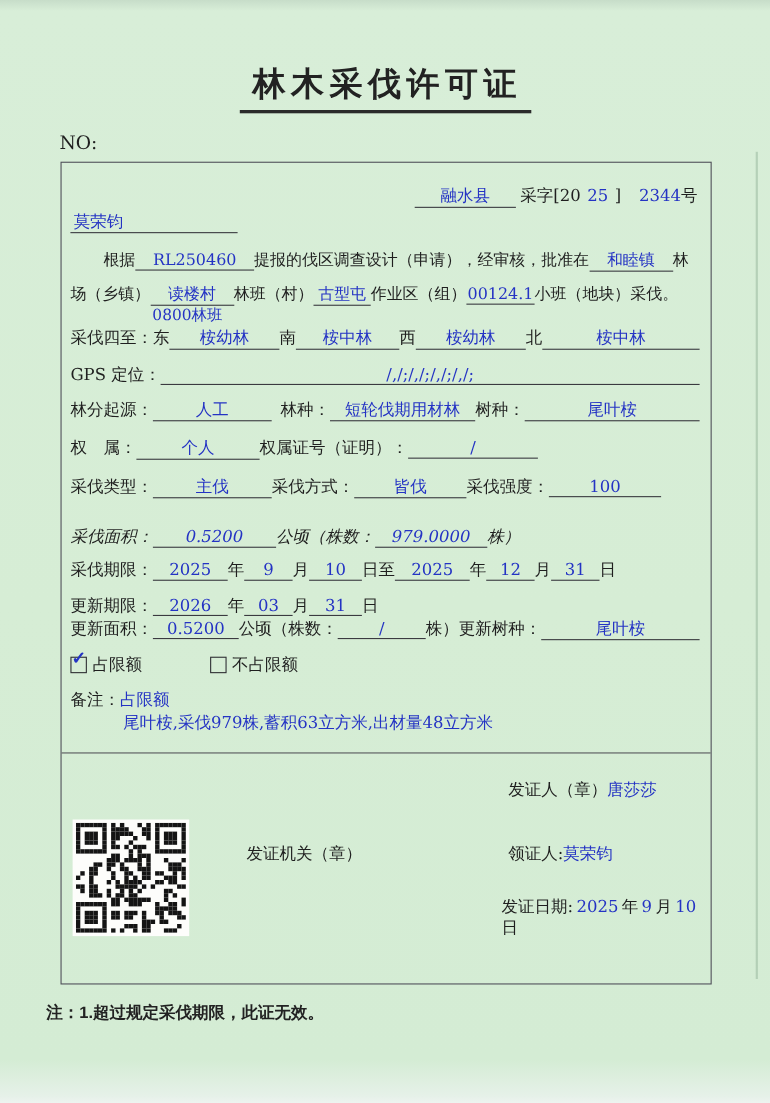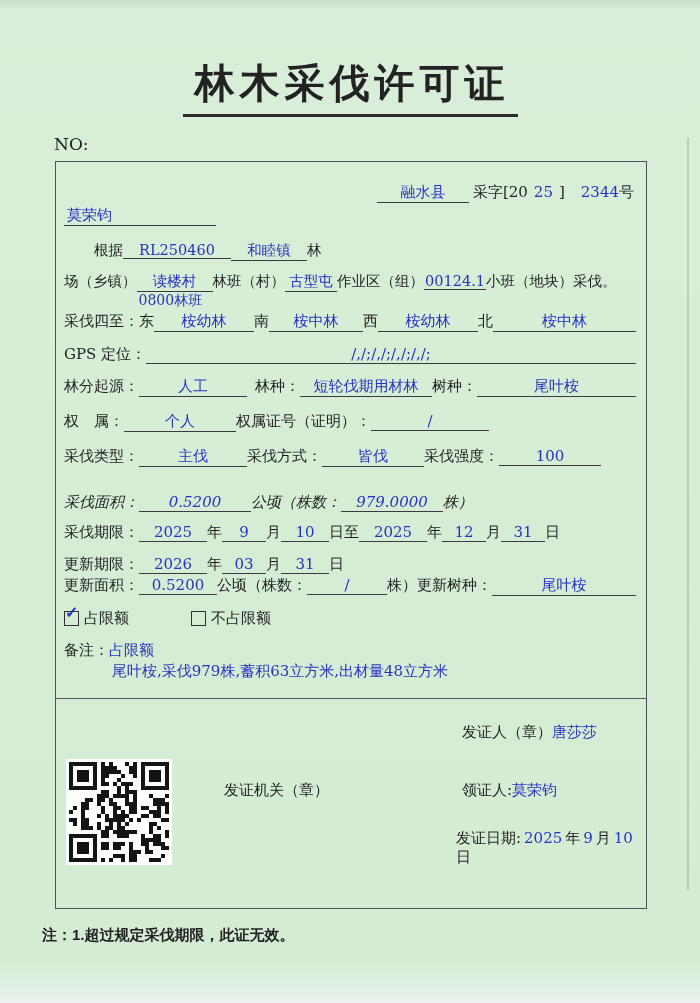--- a/index.html
+++ b/index.html
@@ -1,21 +1,21 @@
 <!DOCTYPE html>
 <html><head>
 <meta charset="utf-8">
 <style>
   html,body{margin:0;padding:0;background:#888;}
   .paper{position:relative;width:700px;height:1003px;overflow:hidden;
     background:linear-gradient(180deg,#c7ddc9 0%,#d8eed8 1%,#d6edd5 55%,#d4ecd4 96%,#e6f1e9 99.4%,#eef4f0 100%);
     font-family:"DejaVu Serif","Liberation Serif",serif;color:#1f1f1f;}
   .blue{color:#2433c4;}
   .title-wrap{text-align:center;padding-top:56px;}
-  .title{display:inline-block;font-size:40px;font-weight:700;letter-spacing:5px;
+  .title{display:inline-block;font-size:30px;font-weight:700;letter-spacing:5px;
     padding:0 8px 3px 12px;border-bottom:3px solid #2b2b2b;color:#222;}
   .serial-row{display:flex;justify-content:space-between;align-items:baseline;
     margin:17px 54px 0 54px;font-size:17px;}
   .serial-group{font-size:16px;}
   .serial-group .num{letter-spacing:.6px;margin-left:14px;font-size:16.5px;}
   .box{position:relative;width:592px;height:748px;margin:7px 0 0 55px;
     border:1.3px solid #50505a;box-sizing:border-box;padding:0 10px 0 8px;font-size:15px;}
   .line{display:flex;align-items:baseline;white-space:nowrap;}
   .u{display:inline-block;border-bottom:1.2px solid #3a3a40;text-align:center;
     color:#2433c4;box-sizing:border-box;flex-shrink:0;}
@@ -86,20 +86,21 @@
       <span>号</span>
     </div>
 
     <div class="line applicant-row">
       <span class="u" style="width:152px">莫荣钧</span>
     </div>
 
     <div class="line basis1">
       <span class="lead">根据</span>
       <span class="u" style="width:108px">RL250460</span>
+      <span>提报的伐区调查设计（申请），经审核，批准在</span>
       <span class="u" style="width:76px">和睦镇</span>
       <span>林</span>
     </div>
 
     <div class="line basis2">
       <span>场（乡镇）</span>
       <span class="u stack" style="width:76px">
         <span>读楼村</span>
         <span class="sub">0800林班</span>
       </span>

